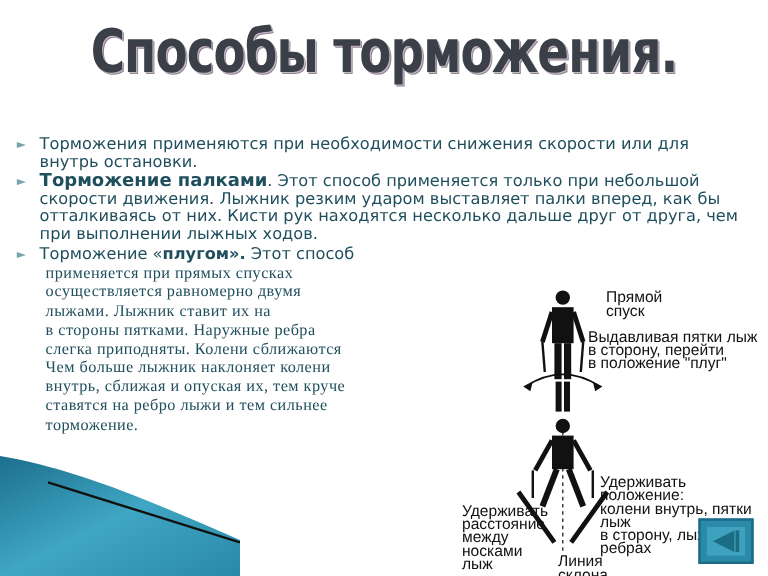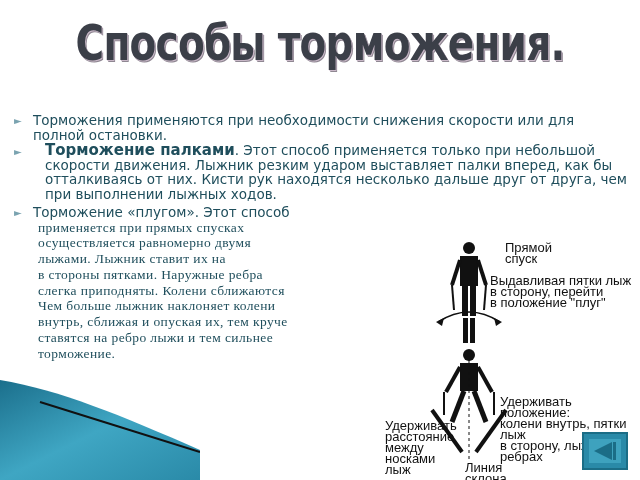--- a/index.html
+++ b/index.html
@@ -5,39 +5,39 @@
   html, body { margin:0; padding:0; }
   body { width:640px; height:480px; background:#ffffff; position:relative; overflow:hidden;
          font-family:"DejaVu Sans", sans-serif; }
   .title { position:absolute; left:0; top:14px; width:640px; text-align:center;
            font-family:"DejaVu Sans", sans-serif; font-weight:bold; font-size:50px; letter-spacing:-1px;
            color:#3b3f48; transform:scaleX(0.78); transform-origin:center;
            text-shadow: 1px 1px 0 #c9b8c8, 2px 2px 0 #8f8792; }
   .text { color:#1f4e5c; font-size:13.5px; line-height:14.5px; }
   .bullet { position:absolute; left:14px; color:#7aa3b0; font-size:10px; }
   .b1 { position:absolute; left:33px; top:113px; width:590px; }
-  .b2 { position:absolute; left:33px; top:143px; width:590px;margin-left:12px; }
+  .b2 { position:absolute; left:33px; top:143px; width:590px; }
   .b2 .lead { font-weight:bold; font-size:15px; }
   .b3 { position:absolute; left:33px; top:205px; width:345px; }
   .b3 .body { padding-left:5px; line-height:15.8px; letter-spacing:0.4px;font-family:Liberation Serif, serif; }
-  .b3 .lead { font-weight:normal; }
+  .b3 .lead { font-weight:bold; }
   .wave { position:absolute; left:0; top:380px; }
   .figure { position:absolute; left:380px; top:230px; width:260px; height:250px; }
   .fig-label { position:absolute; font-family:"Liberation Sans", sans-serif; font-size:13px; color:#111; line-height:11px; }
   .nav-btn { position:absolute; left:582px; top:432px; width:46px; height:38px; background:#2a8aa8;
              border:2px solid #1b6d86; box-sizing:border-box; cursor:pointer; }
   .nav-btn .inner { position:absolute; left:5px; top:5px; right:5px; bottom:5px; background:#3ea2be; }
 </style>
 </head>
 <body>
 
 <div class="title">Способы торможения.</div>
 
 <span class="bullet" style="top:115px">►</span>
-<div class="text b1">Торможения применяются при необходимости снижения скорости или для полной остановки.</div>
+<div class="text b1">Торможения применяются при необходимости снижения скорости или для внутрь остановки.</div>
 
 <span class="bullet" style="top:146px">►</span>
 <div class="text b2">
   <span class="lead">Торможение палками</span><span>. Этот способ применяется только при небольшой скорости движения. Лыжник резким ударом выставляет палки вперед, как бы отталкиваясь от них. Кисти рук находятся несколько дальше друг от друга, чем при выполнении лыжных ходов.</span>
 </div>
 
 <span class="bullet" style="top:207px">►</span>
 <div class="text b3">
   <div><span>Торможение «</span><span class="lead">плугом</span><span class="lead">».</span><span> Этот способ</span></div>
   <div class="body" id="plough-lines">

